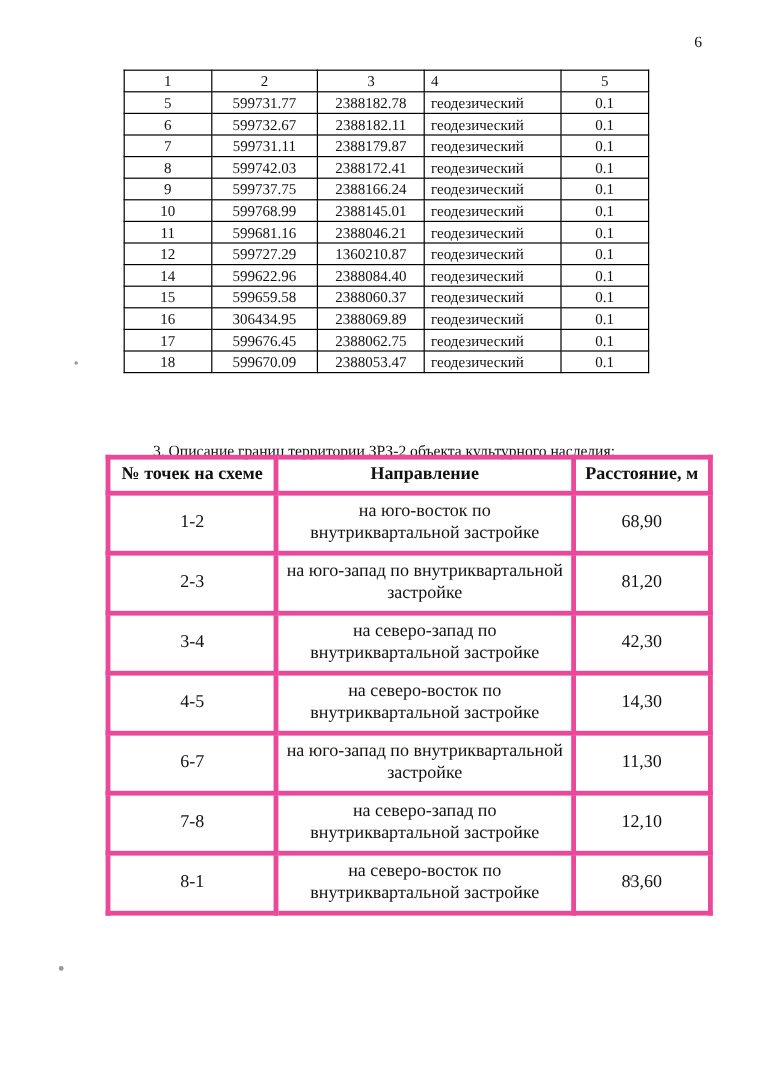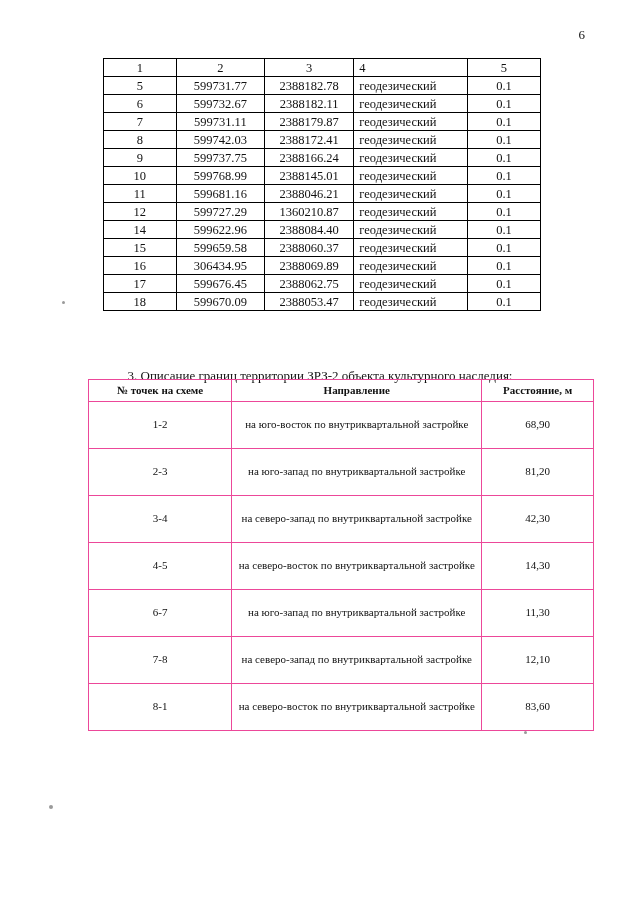--- a/index.html
+++ b/index.html
@@ -68,22 +68,22 @@
   }
 
   
   .dirs-wrap {
     position: absolute;
     top: 379px;
     left: 88px;
     width: 506px;
   }
   .dirs-table td, .dirs-table th {
-    border: 1px solid #ec4899;
-    font-size: 11px;
+    border: 4px solid #ec4899;
+    font-size: 15px;
     line-height: 1.18;
     padding: 3px 3px;
     text-align: center;
     vertical-align: middle;
     font-family: "Liberation Serif", serif;
     font-weight: normal;
   }
   .dirs-table th {
     font-weight: bold;
     padding: 4px 3px;

